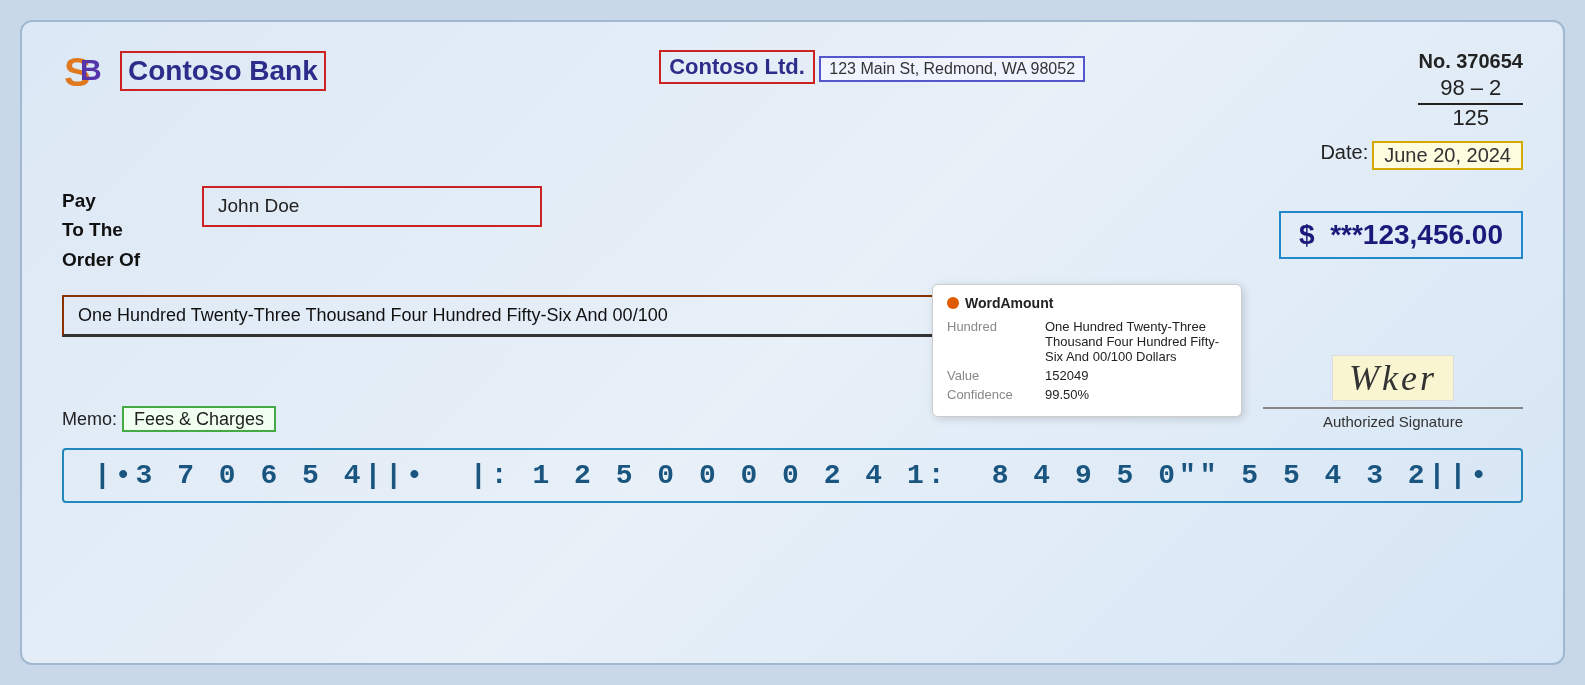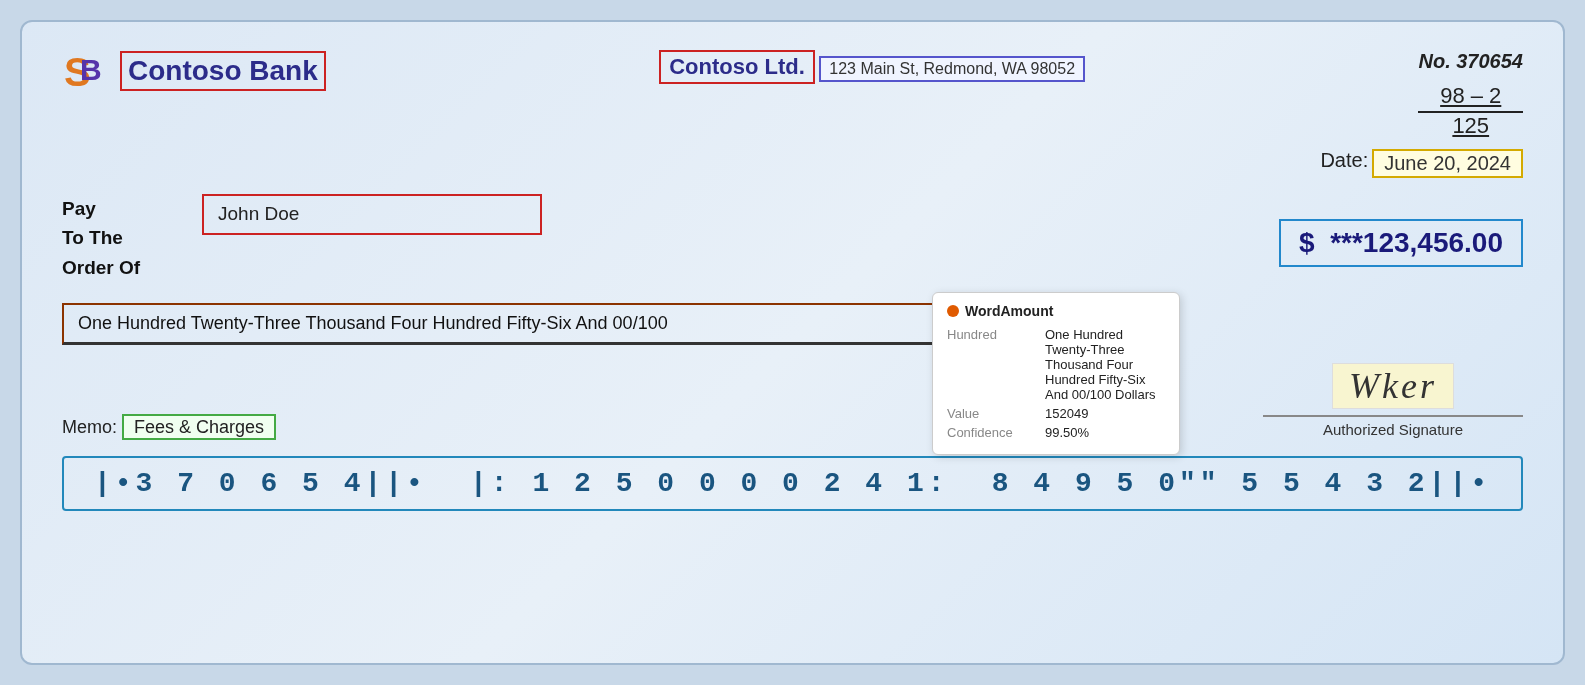--- a/index.html
+++ b/index.html
@@ -68,28 +68,26 @@
     }
     .check-number-block {
       text-align: right;
     }
     .check-no {
       font-size: 20px;
       color: #222;
     }
     .check-no span {
       font-weight: bold;
-      font-style: italic;
     }
     .routing-fraction {
       font-size: 22px;
       color: #222;
       text-align: center;
-      margin-top: 10px;
-      text-decoration: underline;
+      margin-top: 2px;
     }
     .routing-fraction .numerator {
       border-bottom: 2px solid #222;
       padding-bottom: 2px;
       display: block;
       font-size: 22px;
     }
     .routing-fraction .denominator {
       display: block;
       font-size: 22px;
@@ -187,21 +185,21 @@
 
     
     .tooltip-box {
       position: absolute;
       left: 870px;
       top: -10px;
       background: white;
       border: 1.5px solid #ccc;
       border-radius: 6px;
       padding: 10px 14px;
-      width: 248px;
+      width: 310px;
       font-size: 13px;
       color: #222;
       box-shadow: 2px 2px 8px rgba(0,0,0,0.15);
       z-index: 10;
     }
     .tooltip-title {
       font-weight: bold;
       font-size: 14px;
       display: flex;
       align-items: center;

